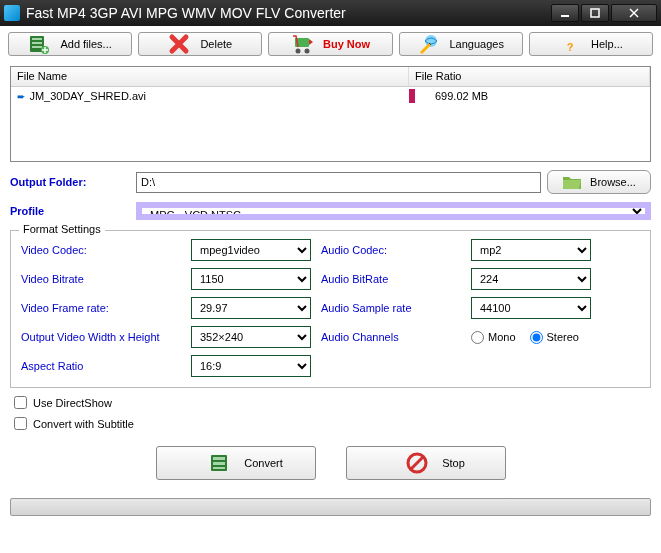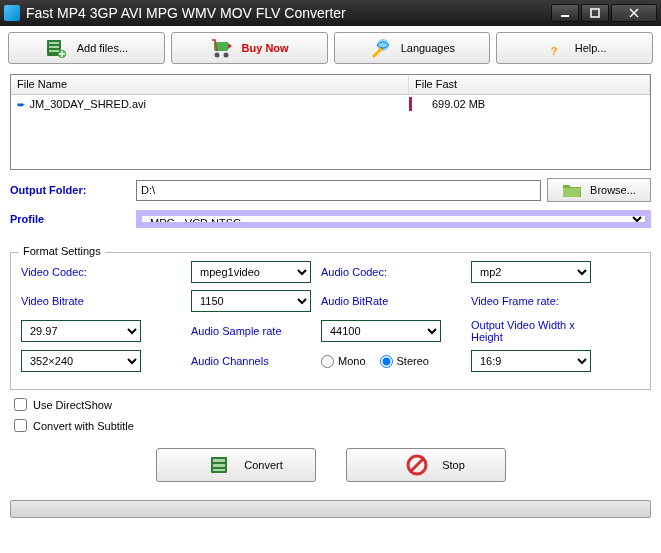--- a/index.html
+++ b/index.html
@@ -5,45 +5,45 @@
 * { box-sizing: border-box; margin: 0; padding: 0; font-family: "Segoe UI", Tahoma, sans-serif; font-size: 11px; }
 body { background: #fff; width: 661px; height: 553px; overflow: hidden; }
 
 .titlebar { height: 26px; background: linear-gradient(#3a3a3a, #1a1a1a); display: flex; align-items: center; padding: 0 4px; }
 .titlebar .app-icon { width: 16px; height: 16px; background: linear-gradient(135deg,#4fc3f7,#0288d1); border-radius: 2px; margin-right: 6px; }
 .titlebar .title { color: #fff; font-size: 14px; flex: 1; }
 .titlebar .win-btn { width: 28px; height: 18px; background: linear-gradient(#5a5a5a,#2a2a2a); border: 1px solid #111; border-radius: 2px; margin-left: 2px; display: flex; align-items: center; justify-content: center; color: #fff; cursor: pointer; }
 .titlebar .win-btn.close { width: 46px; background: linear-gradient(#555,#333); }
 
 .toolbar { display: flex; gap: 6px; padding: 6px 8px; background: #fff; }
-.tool-btn { flex: 1; height: 32px; background: linear-gradient(#fdfdfd,#e8e8e8); border: 1px solid #9a9a9a; border-radius: 3px; display: flex; align-items: center; justify-content: center; gap: 10px; cursor: pointer; }
+.tool-btn { flex: 1; height: 24px; background: linear-gradient(#fdfdfd,#e8e8e8); border: 1px solid #9a9a9a; border-radius: 3px; display: flex; align-items: center; justify-content: center; gap: 10px; cursor: pointer; }
 .tool-btn .ico { width: 22px; height: 22px; display: flex; align-items: center; justify-content: center; }
 .tool-btn .lbl { color: #000; }
 .tool-btn .lbl.red { color: #d00; font-weight: bold; }
 
 .content { padding: 4px 10px; }
 
 .file-table { border: 1px solid #888; height: 96px; background: #fff; position: relative; }
 .ft-head { display: flex; background: linear-gradient(#fdfdfd,#ececec); border-bottom: 1px solid #ccc; height: 20px; justify-content: space-between; }
 .ft-head .col { padding: 3px 6px; border-right: 1px solid #ddd; }
 .ft-head .col.name { flex: 0 0 398px; }
 .ft-head .col.size { flex: 1; }
 .ft-row { display: flex; height: 18px; align-items: center; background: #fff; }
 .ft-row .cell { padding: 1px 6px; }
 .ft-row .cell.name { flex: 0 0 398px; display: flex; align-items: center; gap: 4px; }
-.ft-row .cell.size { flex: 1; border-left: 3px solid #be185d; padding-left: 20px; }
+.ft-row .cell.size { flex: 1; border-left: 6px solid #be185d; padding-left: 20px; }
 .arrow-ico { color: #0066cc; font-size: 10px; }
 
 .field-row { display: flex; align-items: center; margin-top: 8px; gap: 6px; }
 .field-row .label { width: 120px; color: #0000cc; font-weight: bold; }
 .field-row input.text { flex: 1; height: 21px; border: 1px solid #7a7a7a; padding: 0 4px; background: #fff; }
 .field-row select.combo { flex: 1; height: 18px; border: 6px solid #c4b5fd; background: #fff; padding: 0 4px; }
-.browse-btn { width: 104px; height: 24px; background: linear-gradient(#fdfdfd,#e8e8e8); border: 1px solid #9a9a9a; border-radius: 0; display: flex; align-items: center; justify-content: center; gap: 8px; cursor: pointer; }
-
-.fieldset { border: 1px solid #bbb; margin-top: 24px; padding: 8px 0 10px 10px; position: relative; }
+.browse-btn { width: 104px; height: 24px; background: linear-gradient(#fdfdfd,#e8e8e8); border: 1px solid #9a9a9a; border-radius: 6px; display: flex; align-items: center; justify-content: center; gap: 8px; cursor: pointer; }
+
+.fieldset { border: 1px solid #bbb; margin-top: 10px; padding: 8px 0 10px 10px; position: relative; }
 .fieldset .legend { position: absolute; top: -8px; left: 8px; background: #fff; padding: 0 4px; color: #000; }
 .fs-grid { display: grid; grid-template-columns: 170px 130px 150px 130px; row-gap: 7px; align-items: center; }
 .fs-grid .lab { color: #0000cc; }
 .fs-grid select { height: 22px; border: 1px solid #14532d; background: #fff; padding: 0 4px; width: 120px; }
 .radio-cell { display: flex; gap: 14px; align-items: flex-start; }
 .radio-cell label { display: flex; align-items: center; gap: 4px; color: #000; }
 
 .chk-row { display: flex; align-items: center; gap: 6px; margin-top: 8px; margin-left: 4px; }
 .chk-row label { color: #000; }
 
@@ -89,20 +89,28 @@
           <rect x="4" y="13" width="10" height="2" fill="#a5d6a7"></rect>
           <circle cx="17" cy="17" r="4" fill="#4caf50"></circle>
           <line x1="17" y1="14" x2="17" y2="20" stroke="#fff" stroke-width="1.5"></line>
           <line x1="14" y1="17" x2="20" y2="17" stroke="#fff" stroke-width="1.5"></line>
         </svg>
       </span>
     <span class="lbl">Add files...</span>
   </div>
   <div class="tool-btn">
     <span class="ico">
+        <svg width="22" height="22">
+          <path d="M4 4 L18 18 M18 4 L4 18" stroke="#e53935" stroke-width="5" stroke-linecap="round"></path>
+        </svg>
+      </span>
+    <span class="lbl">Delete</span>
+  </div>
+  <div class="tool-btn">
+    <span class="ico">
         <svg width="24" height="22">
           <rect x="4" y="5" width="14" height="9" fill="#4caf50" rx="1"></rect>
           <circle cx="7" cy="18" r="2.5" fill="#555"></circle>
           <circle cx="16" cy="18" r="2.5" fill="#555"></circle>
           <path d="M2 3 L5 3 L7 14" stroke="#d32f2f" stroke-width="1.5" fill="none"></path>
           <path d="M18 6 L22 9 L18 12" fill="#d32f2f"></path>
         </svg>
       </span>
     <span class="lbl red">Buy Now</span>
   </div>
@@ -125,21 +133,21 @@
       </span>
     <span class="lbl">Help...</span>
   </div>
 </div>
 
 <div class="content">
 
   <div class="file-table">
     <div class="ft-head">
       <div class="col name">File Name</div>
-      <div class="col size">File Fast</div>
+      <div class="col size">File Ratio</div>
     </div>
     <div class="ft-row">
       <div class="cell name">
         <span class="arrow-ico">➨</span>
         <span>JM_30DAY_SHRED.avi</span>
       </div>
       <div class="cell size">699.02 MB</div>
     </div>
   </div>
 
@@ -168,40 +176,42 @@
     <div class="legend">Format Settings</div>
     <div class="fs-grid">
       <div class="lab">Video Codec:</div>
       <select><option>mpeg1video</option></select>
       <div class="lab">Audio Codec:</div>
       <select><option>mp2</option></select>
 
       <div class="lab">Video Bitrate</div>
       <select><option>1150</option></select>
       <div class="lab">Audio BitRate</div>
+      <select><option>224</option></select>
 
       <div class="lab">Video Frame rate:</div>
       <select><option>29.97</option></select>
       <div class="lab">Audio Sample rate</div>
       <select><option>44100</option></select>
 
       <div class="lab">Output Video Width x Height</div>
       <select><option>352×240</option></select>
       <div class="lab">Audio Channels</div>
       <div class="radio-cell">
         <label>
             <input type="radio" name="ch" style="">
             <span>Mono</span>
           </label>
         <label>
             <input type="radio" name="ch" checked="" style="">
             <span>Stereo</span>
           </label>
       </div>
 
+      <div class="lab">Aspect Ratio</div>
       <select><option>16:9</option></select>
       <div></div>
         <div></div>
     </div>
   </div>
 
   <div class="chk-row">
     <input type="checkbox" style="">
     <label>Use DirectShow</label>
   </div>

